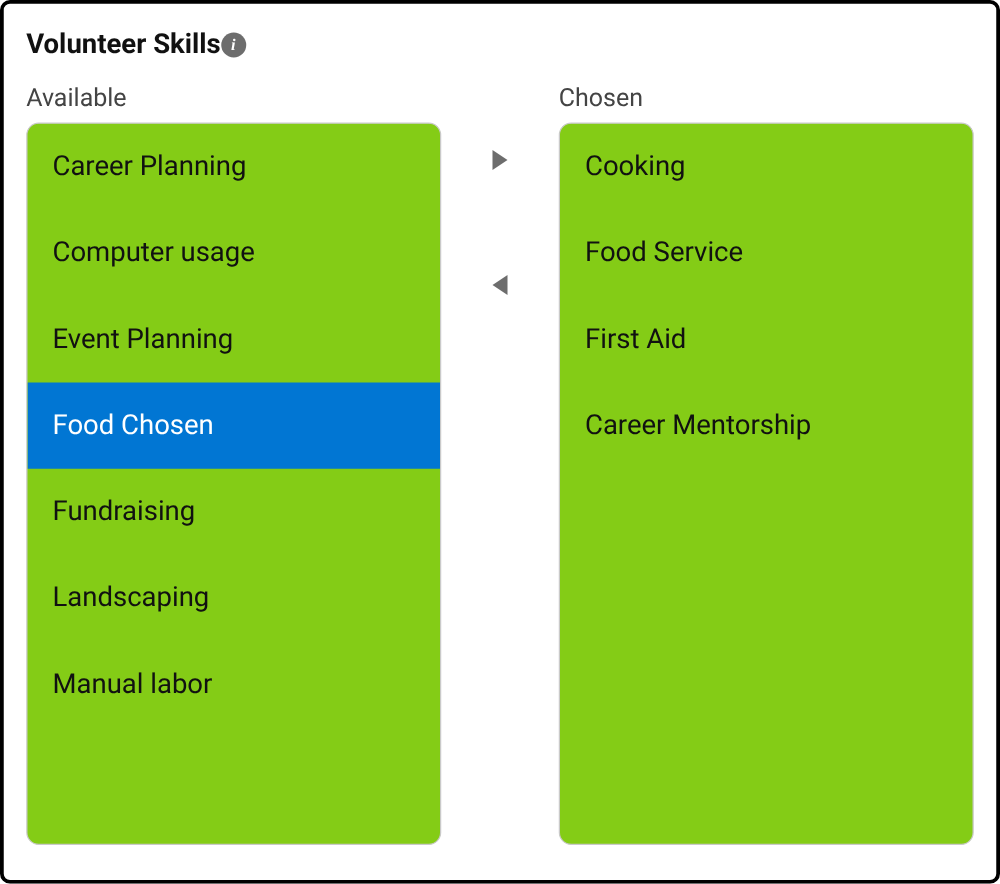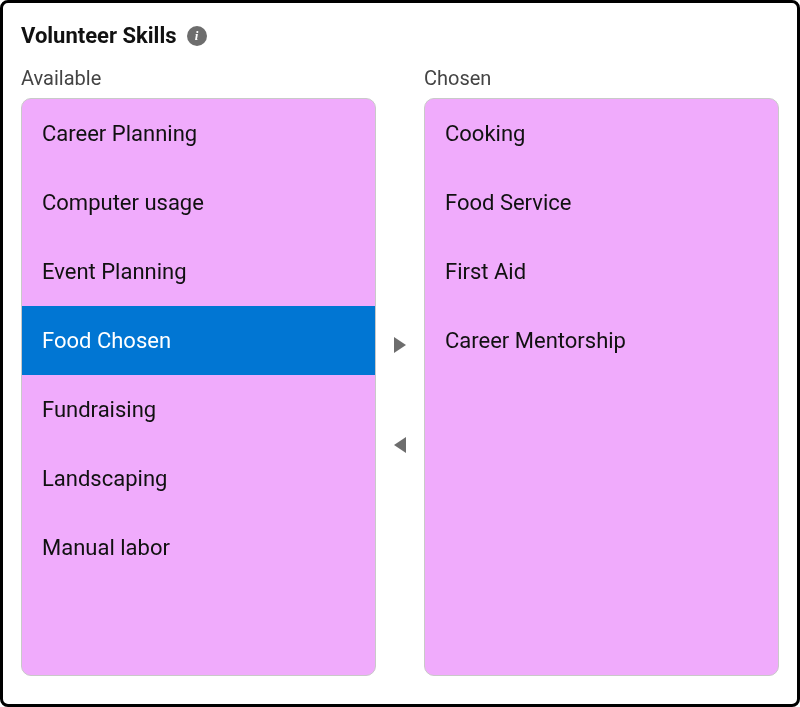--- a/index.html
+++ b/index.html
@@ -16,21 +16,20 @@
       width: 800px;
       height: 707px;
       border: 3px solid #000;
       border-radius: 8px;
       padding: 20px 18px;
       background: #fff;
     }
     .header {
       display: flex;
       align-items: center;
-      gap: 10px;
       margin-bottom: 18px;
     }
     .title {
       font-size: 22px;
       font-weight: 700;
       color: #111;
     }
     .info-icon {
       width: 20px;
       height: 20px;
@@ -40,40 +39,40 @@
       display: flex;
       align-items: center;
       justify-content: center;
       font-size: 13px;
       font-weight: 700;
       font-style: italic;
       font-family: Georgia, serif;
     }
     .picklist-wrapper {
       display: flex;
-      align-items: center;
-      gap: 0;
+      align-items: flex-start;
+      gap: 23px;
     }
     .column {
       flex: 1;
       display: flex;
       flex-direction: column;
     }
     .column-label {
       font-size: 20px;
       color: #444;
       font-weight: 400;
       margin-bottom: 8px;
     }
     .listbox {
       border: 1px solid #c9c9c9;
       border-radius: 10px;
       overflow: hidden;
       height: 578px;
-      background: #f0abfc;
+      background: #84cc16;
     }
     .list-item {
       padding: 22px 20px;
       font-size: 22px;
       color: #111;
       cursor: pointer;
       user-select: none;
     }
     .list-item.selected {
       background: #0176d3;

